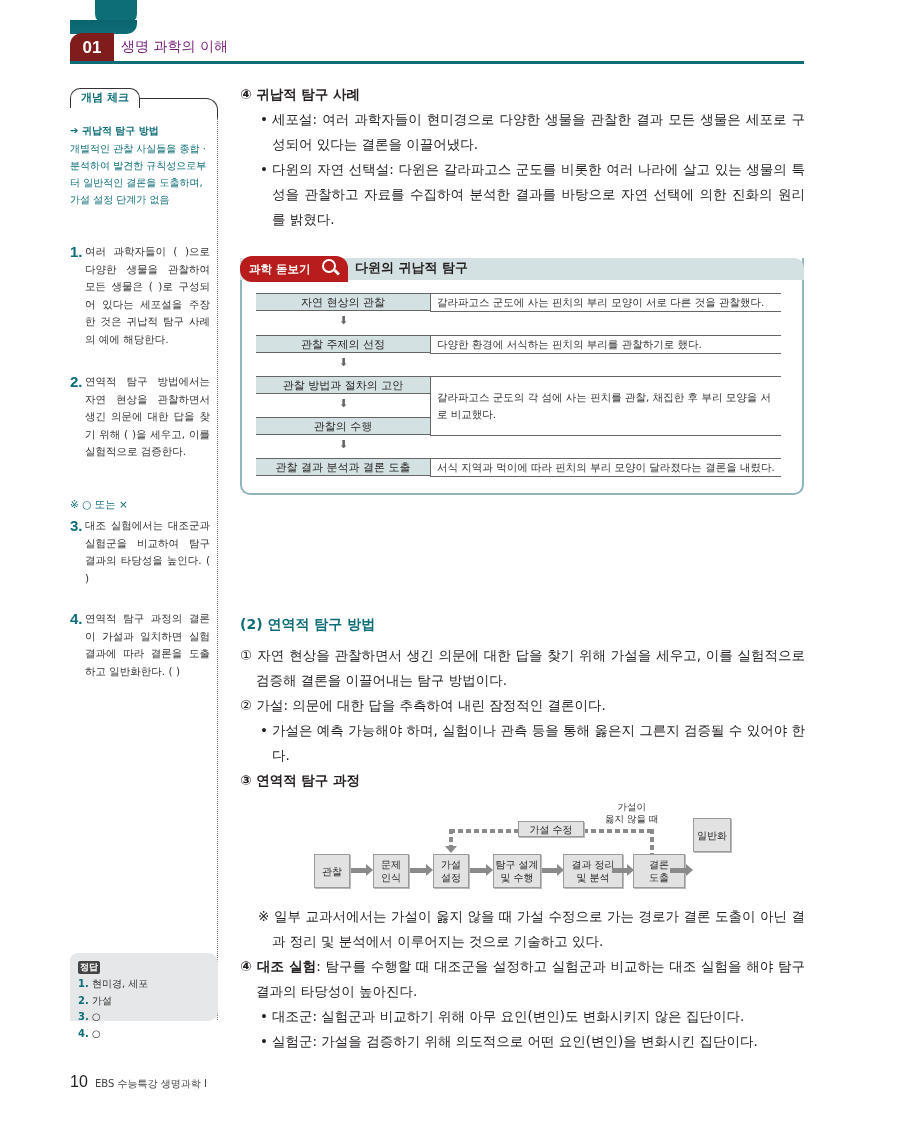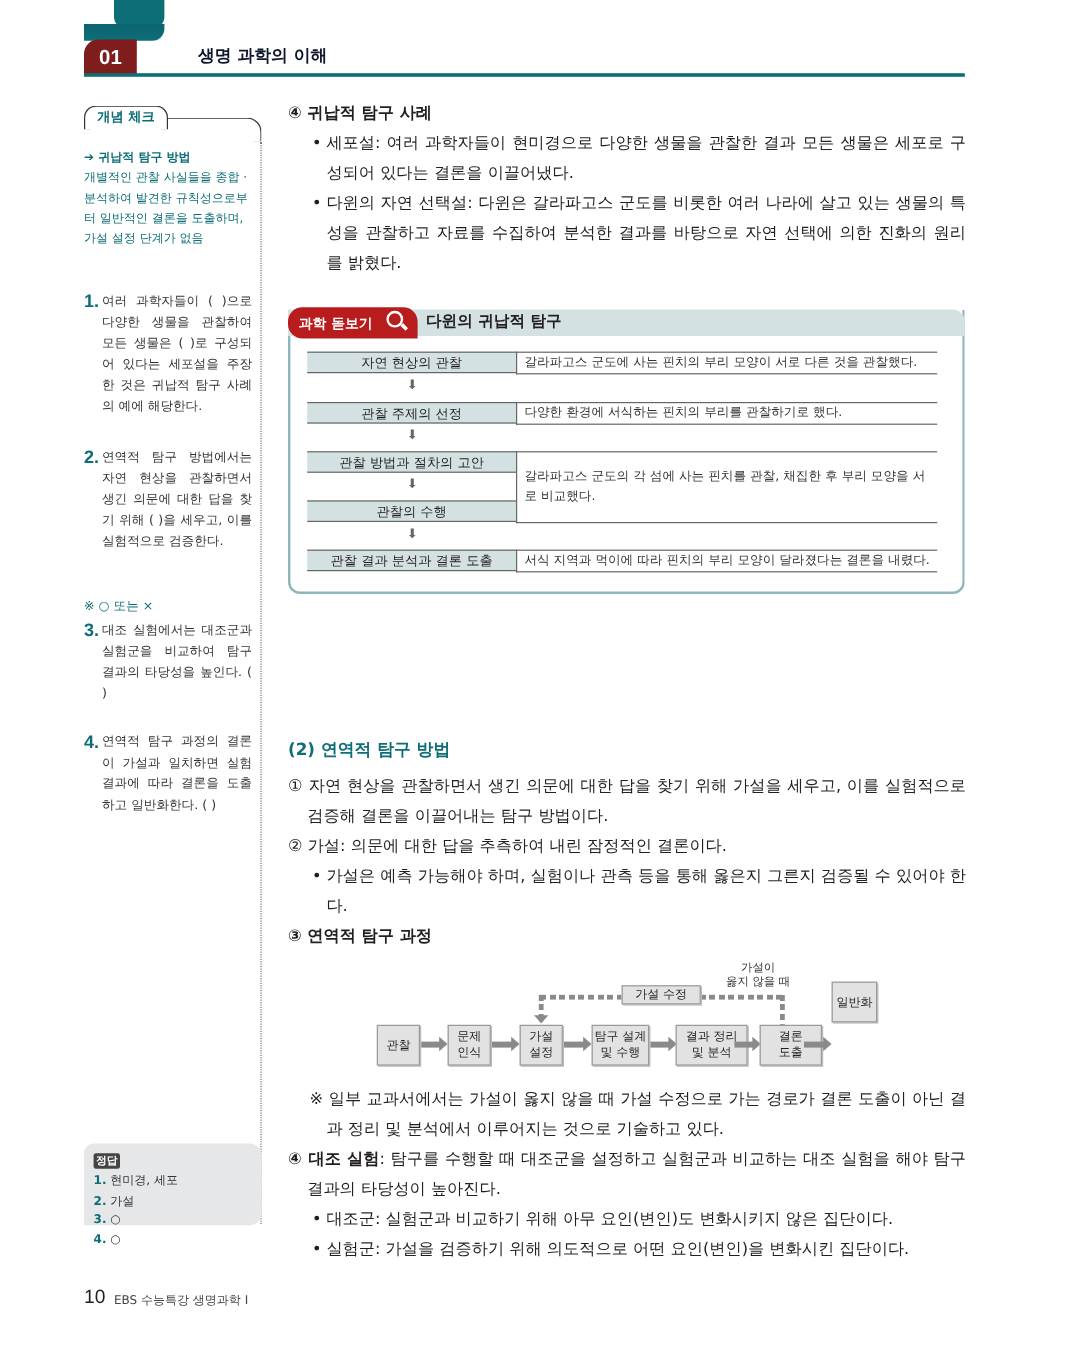--- a/index.html
+++ b/index.html
@@ -3,21 +3,21 @@
 <meta charset="utf-8">
 <style>
   * { box-sizing: border-box; margin: 0; padding: 0; }
   html, body { width: 900px; height: 1135px; background: #ffffff; overflow: hidden; }
   body { position: relative; font-family: "DejaVu Sans", "Liberation Sans", sans-serif; color: #231f20; }
 
   
   .hdr-tab { position: absolute; left: 95px; top: 0; width: 42px; height: 24px; background: #0e6e78; border-radius: 0 0 10px 10px; }
   .hdr-tab2 { position: absolute; left: 70px; top: 20px; width: 67px; height: 14px; background: linear-gradient(#0a6470,#0e6e78); border-radius: 0 0 10px 0; }
   .hdr-num { position: absolute; left: 70px; top: 33px; width: 44px; height: 30px; background: #7f1d1d; border-radius: 12px 0 0 0; color: #fff; font-weight: bold; font-size: 17px; text-align: center; line-height: 30px; font-family: "Liberation Sans", sans-serif; }
-  .hdr-title { position: absolute; left: 121px; top: 38px; font-size: 14px; font-weight: bold; color: #0f172a; margin-left: 44px; }
+  .hdr-title { position: absolute; left: 121px; top: 38px; font-size: 14px; font-weight: normal; color: #701a75; }
   .hdr-line { position: absolute; left: 70px; top: 61px; width: 734px; height: 3px; background: #0e6e78; }
 
   
   .concept-tab { position: absolute; left: 70px; top: 88px; width: 70px; height: 20px; border: 1.5px solid #333; border-bottom: none; border-radius: 10px 10px 0 0; font-size: 11px; font-weight: bold; color: #0e6e78; text-align: center; line-height: 18px; background: #fff; }
   .concept-curve { position: absolute; left: 138px; top: 98px; width: 80px; height: 20px; border-top: 1.5px solid #333; border-right: 1.5px solid #333; border-radius: 0 12px 0 0; }
   .side-dotted { position: absolute; left: 217px; top: 118px; width: 1px; height: 902px; border-left: 1px dotted #777; }
   .concept-head { position: absolute; left: 70px; top: 124px; font-size: 10px; font-weight: bold; color: #0e6e78; }
   .concept-body { position: absolute; left: 70px; top: 140px; width: 140px; font-size: 10px; line-height: 17px; color: #0e6e78; }
 
   .q { position: absolute; left: 70px; width: 140px; font-size: 10.5px; line-height: 17.5px; color: #333; }

